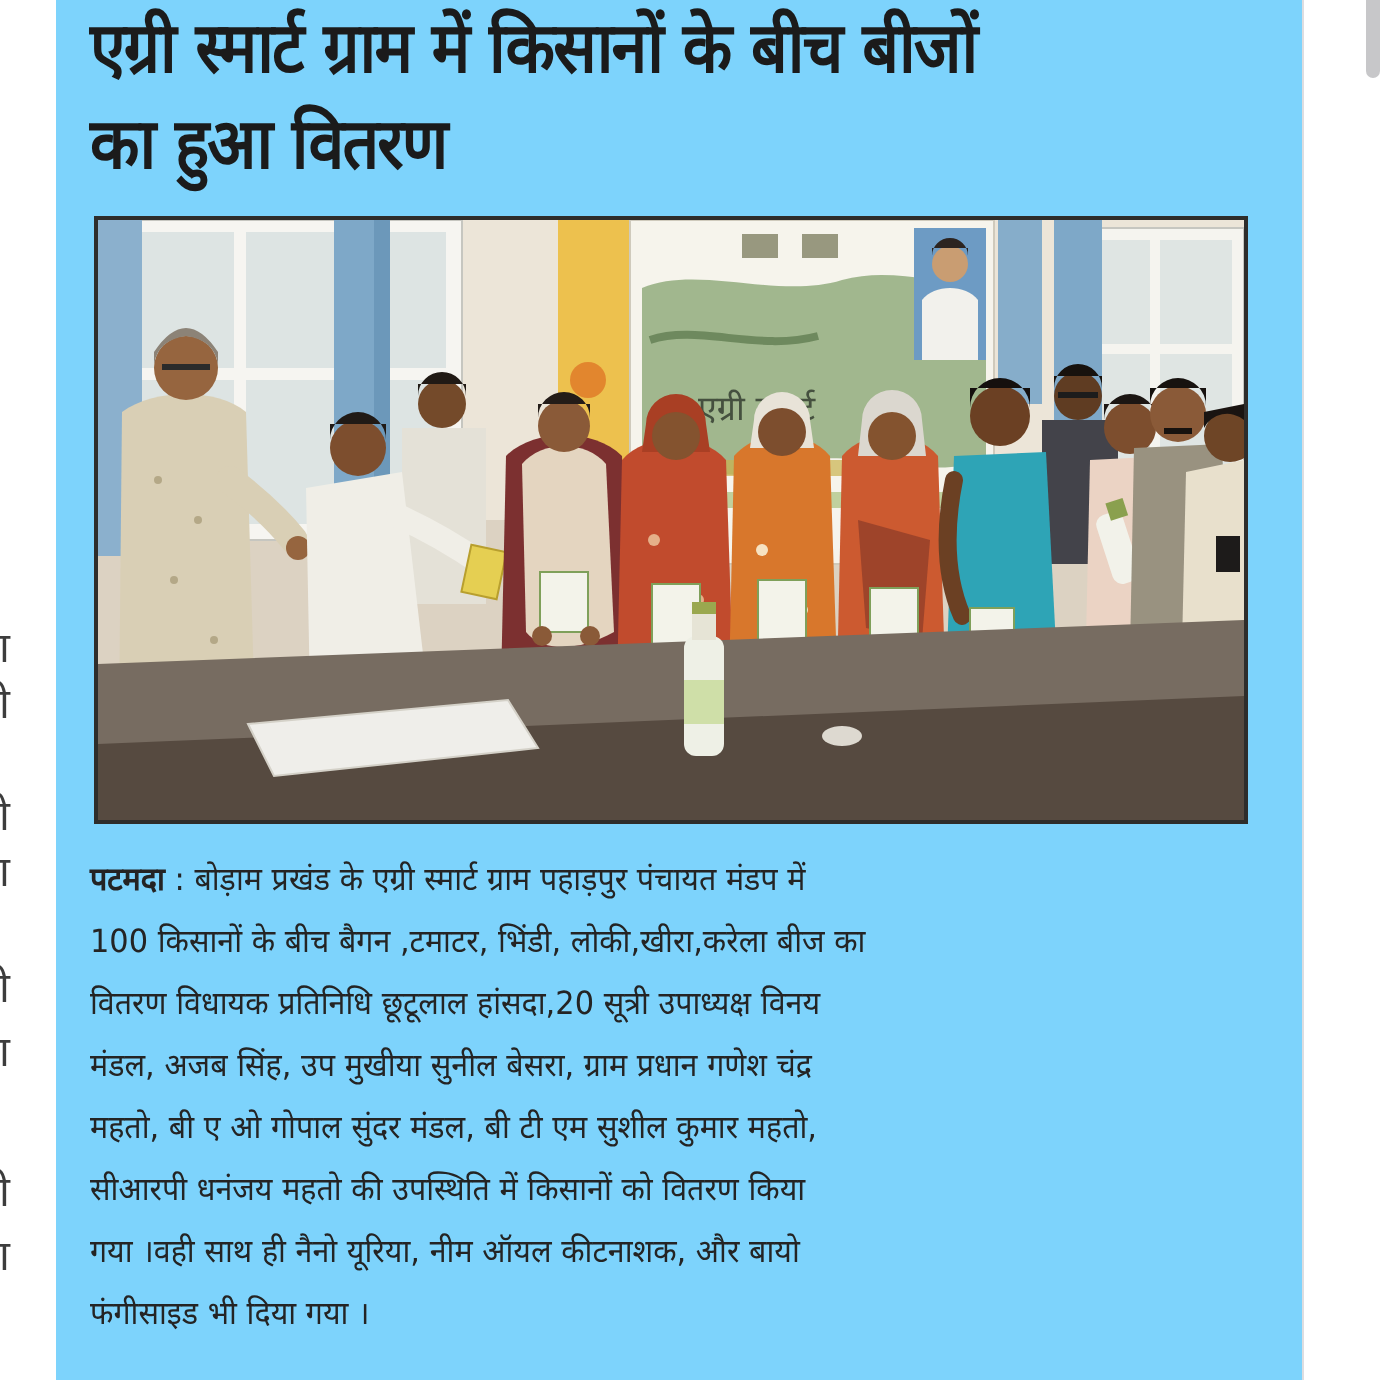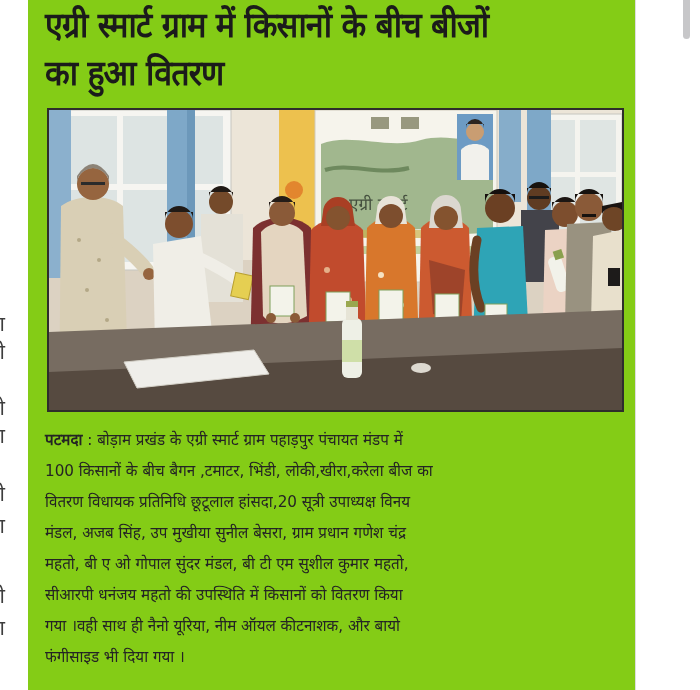--- a/index.html
+++ b/index.html
@@ -2,21 +2,21 @@
 <html><head>
 <meta charset="utf-8">
 <style>
   html,body { margin:0; padding:0; }
   #screen {
     position:relative; width:700px; height:690px; background:#ffffff;
     overflow:hidden; font-family:"DejaVu Sans","Liberation Sans",sans-serif;
   }
   .clipping {
     position:absolute; left:28px; top:0; width:607px; height:690px;
-    background:#84cc16; border-right:1px solid #dddde0; overflow:hidden;
+    background:#7dd3fc; border-right:1px solid #dddde0; overflow:hidden;padding-left:16px;
   }
   .headline {
     position:absolute; left:17px; top:1px; width:585px;
     color:#1b1b1b; font-weight:bold; font-size:35px; line-height:48px;
     letter-spacing:-1px; white-space:nowrap;
     transform:scaleX(.92); transform-origin:0 0;
   }
   .photo-frame {
     position:absolute; left:19px; top:108px; width:573px; height:300px;
     border:2px solid #2e2d2b; background:#ece5d8;

